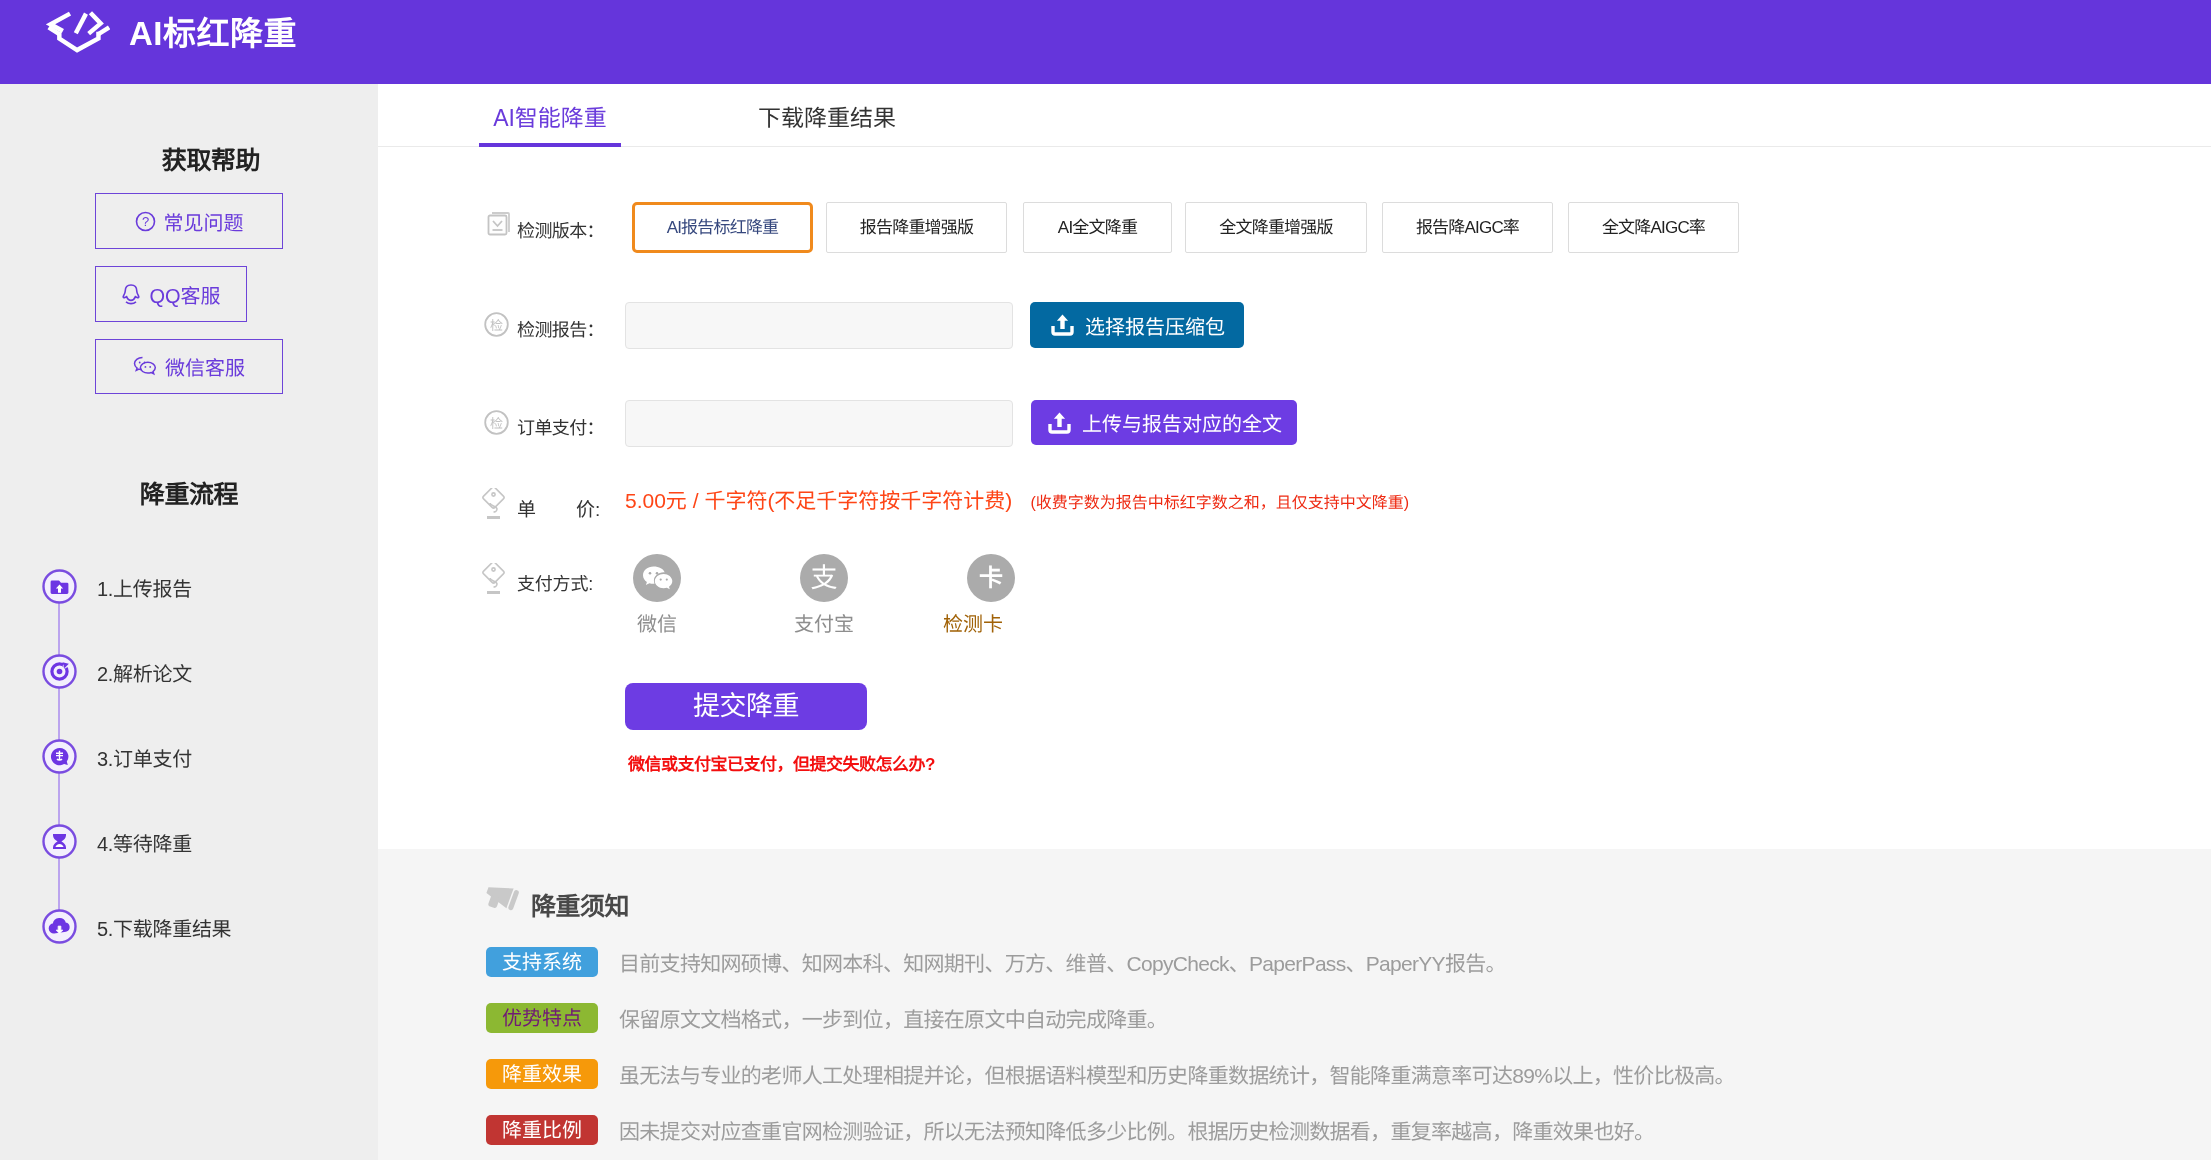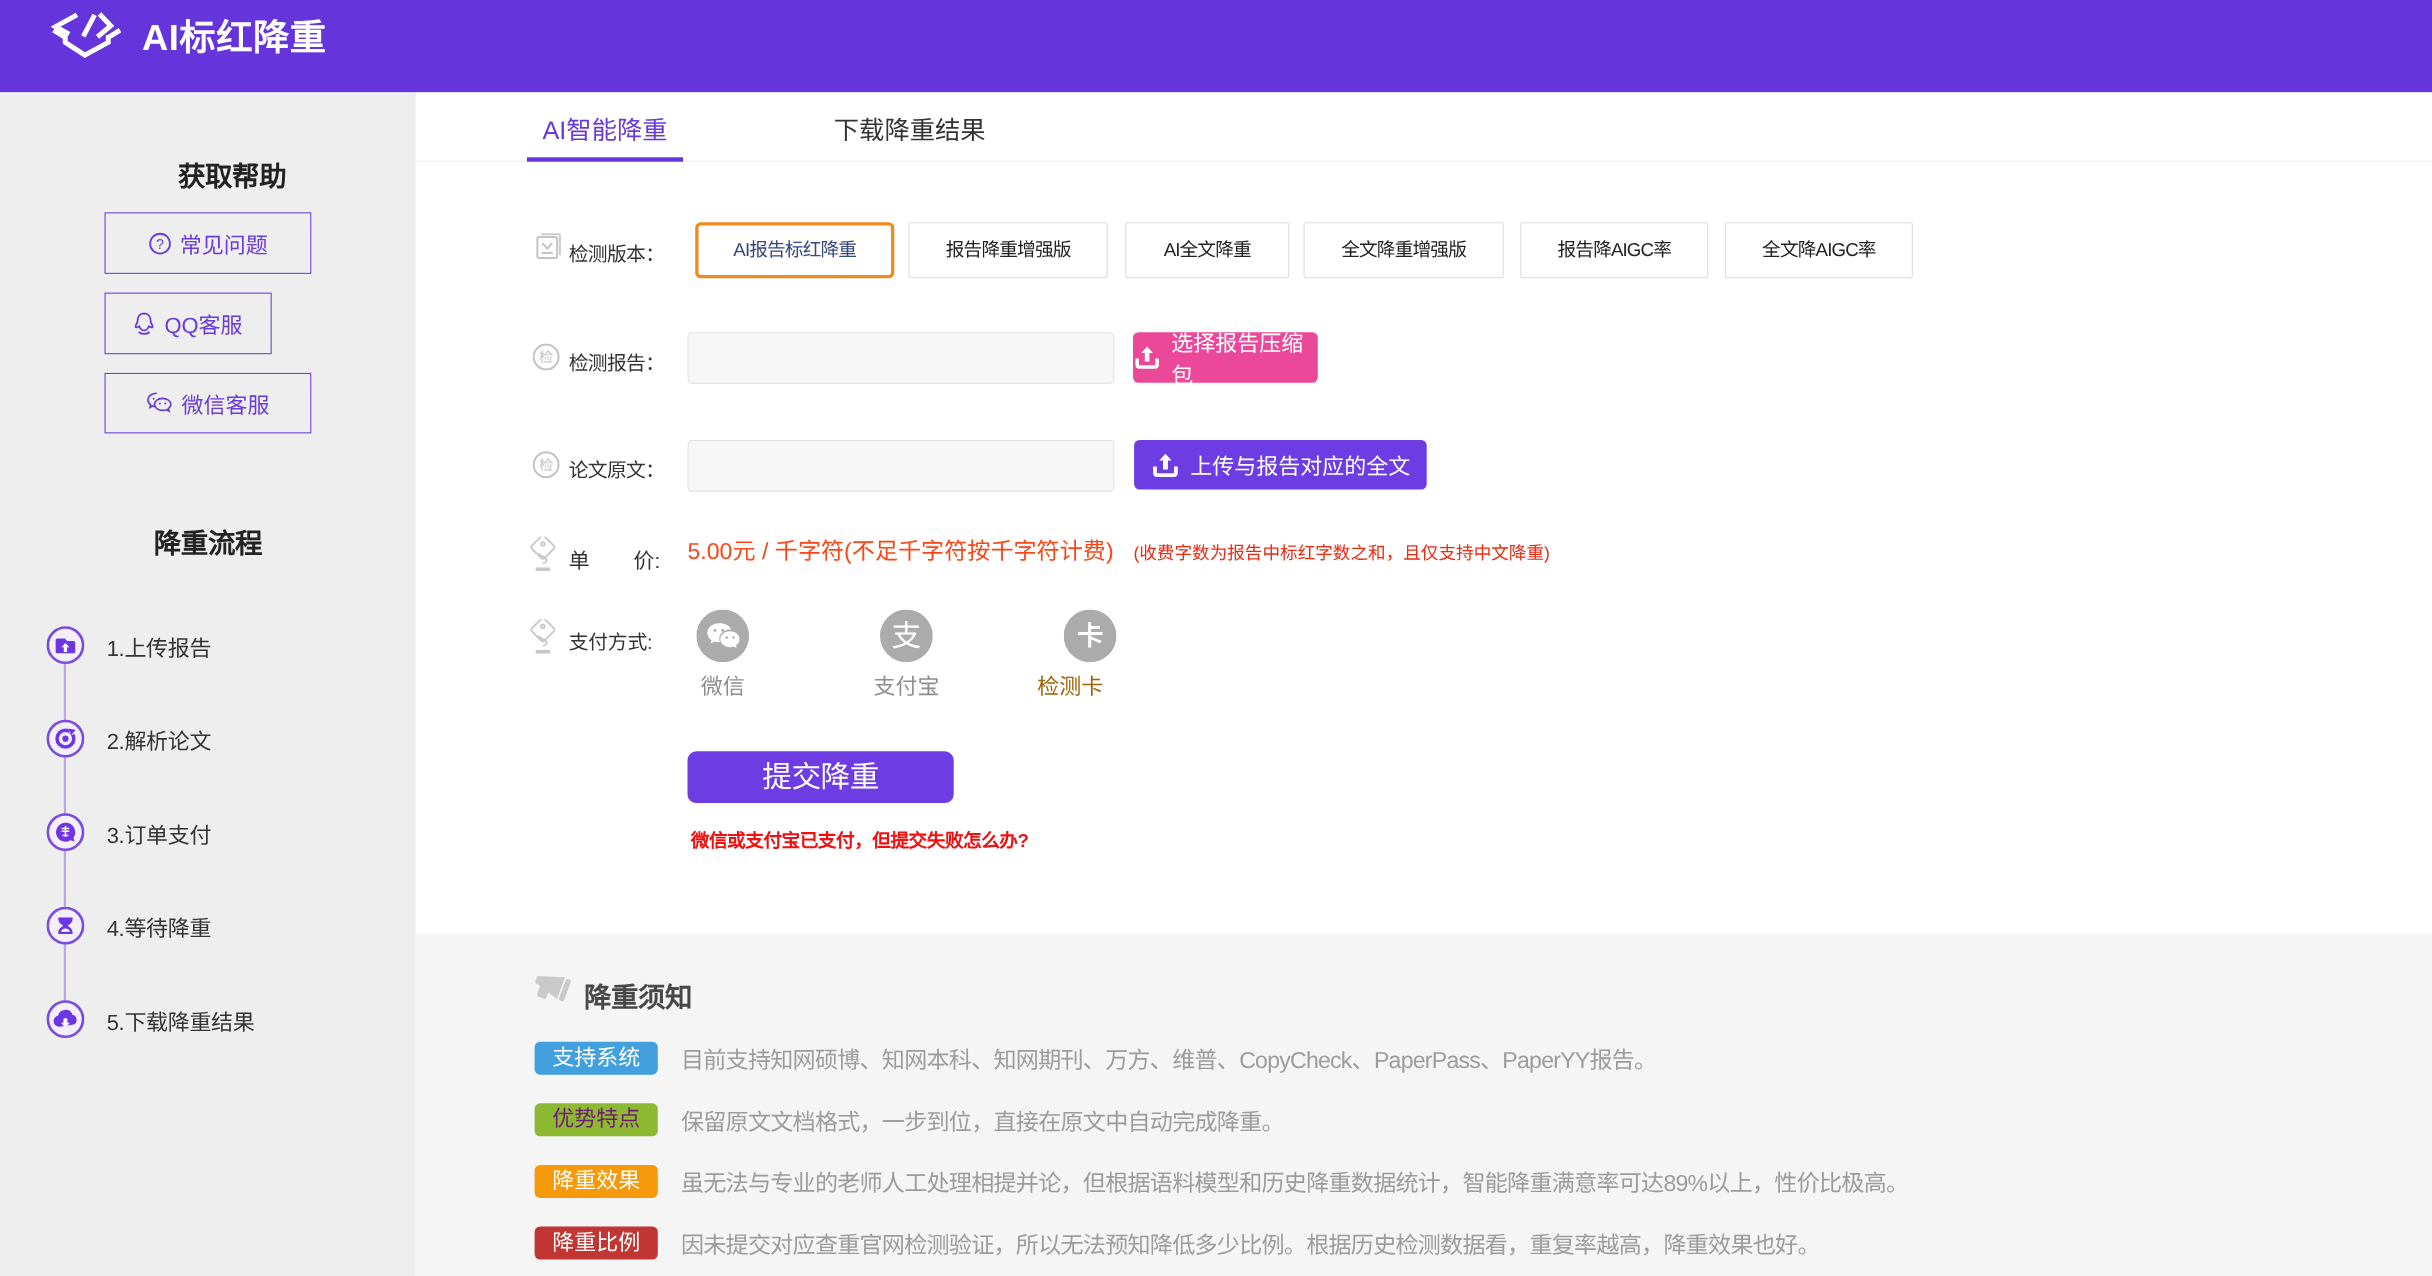--- a/index.html
+++ b/index.html
@@ -109,33 +109,33 @@
   <div class="abs vbtn" style="left:1185px;top:202px;width:182px;height:51px;border:1px solid #dcdcdc;border-radius:2px;background:#fff;line-height:49px;text-align:center;font-size:17px;letter-spacing:-0.8px;color:#222;">全文降重增强版</div>
   <div class="abs vbtn" style="left:1382px;top:202px;width:171px;height:51px;border:1px solid #dcdcdc;border-radius:2px;background:#fff;line-height:49px;text-align:center;font-size:17px;letter-spacing:-0.8px;color:#222;">报告降AIGC率</div>
   <div class="abs vbtn" style="left:1568px;top:202px;width:171px;height:51px;border:1px solid #dcdcdc;border-radius:2px;background:#fff;line-height:49px;text-align:center;font-size:17px;letter-spacing:-0.8px;color:#222;">全文降AIGC率</div>
 
   <svg class="abs" style="left:484px;top:312px;" width="25" height="25" viewBox="0 0 25 25">
     <circle cx="12.5" cy="12.5" r="11.3" fill="none" stroke="#c2c2c2" stroke-width="1.8"></circle>
     <text x="12.5" y="17.5" font-size="13" fill="#c2c2c2" text-anchor="middle" font-family="Liberation Sans">检</text>
   </svg>
   <div class="abs" style="left:517px;top:315px;font-size:18px;color:#333;letter-spacing:-0.6px;">检测报告：</div>
   <div class="abs" style="left:625px;top:302px;width:388px;height:47px;background:#f7f7f7;border:1px solid #e3e3e3;border-radius:4px;"></div>
-  <div class="abs" style="left:1030px;top:302px;width:168px;height:46px;background:#ec4899;border-radius:5px;display:flex;align-items:center;justify-content:center;color:#fff;font-size:20px;">
+  <div class="abs" style="left:1030px;top:302px;width:214px;height:46px;background:#0369a1;border-radius:5px;display:flex;align-items:center;justify-content:center;color:#fff;font-size:20px;">
     <svg width="27" height="24" viewBox="0 0 27 24" style="margin-right:9px;">
       <path d="M4 13 v6 a2 2 0 0 0 2 2 h15 a2 2 0 0 0 2 -2 v-6" fill="none" stroke="#fff" stroke-width="3.4"></path>
       <path d="M13.5 1.5 l5.6 6.2 h-3.4 v8.2 h-4.4 v-8.2 h-3.4 z" fill="#fff"></path>
     </svg>
     选择报告压缩包
   </div>
 
   <svg class="abs" style="left:484px;top:410px;" width="25" height="25" viewBox="0 0 25 25">
     <circle cx="12.5" cy="12.5" r="11.3" fill="none" stroke="#c2c2c2" stroke-width="1.8"></circle>
     <text x="12.5" y="17.5" font-size="13" fill="#c2c2c2" text-anchor="middle" font-family="Liberation Sans">检</text>
   </svg>
-  <div class="abs" style="left:517px;top:413px;font-size:18px;color:#333;letter-spacing:-0.6px;">论文原文：</div>
+  <div class="abs" style="left:517px;top:413px;font-size:18px;color:#333;letter-spacing:-0.6px;">订单支付：</div>
   <div class="abs" style="left:625px;top:400px;width:388px;height:47px;background:#f7f7f7;border:1px solid #e3e3e3;border-radius:4px;"></div>
   <div class="abs" style="left:1031px;top:400px;width:266px;height:45px;background:#6d3ce3;border-radius:5px;display:flex;align-items:center;justify-content:center;color:#fff;font-size:20px;">
     <svg width="27" height="24" viewBox="0 0 27 24" style="margin-right:9px;">
       <path d="M4 13 v6 a2 2 0 0 0 2 2 h15 a2 2 0 0 0 2 -2 v-6" fill="none" stroke="#fff" stroke-width="3.4"></path>
       <path d="M13.5 1.5 l5.6 6.2 h-3.4 v8.2 h-4.4 v-8.2 h-3.4 z" fill="#fff"></path>
     </svg>
     上传与报告对应的全文
   </div>
 
   <svg class="abs" style="left:481px;top:488px;" width="24" height="33" viewBox="0 0 24 33" fill="none" stroke="#c6c6c6" stroke-width="1.6">

